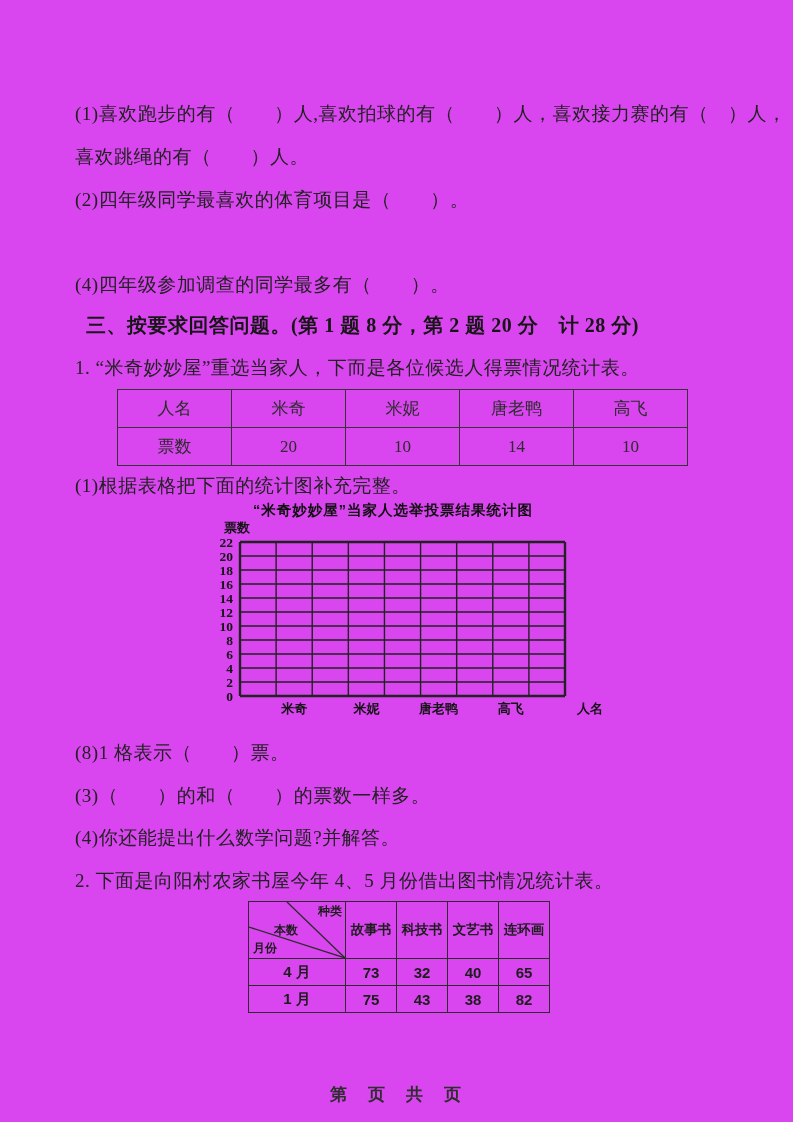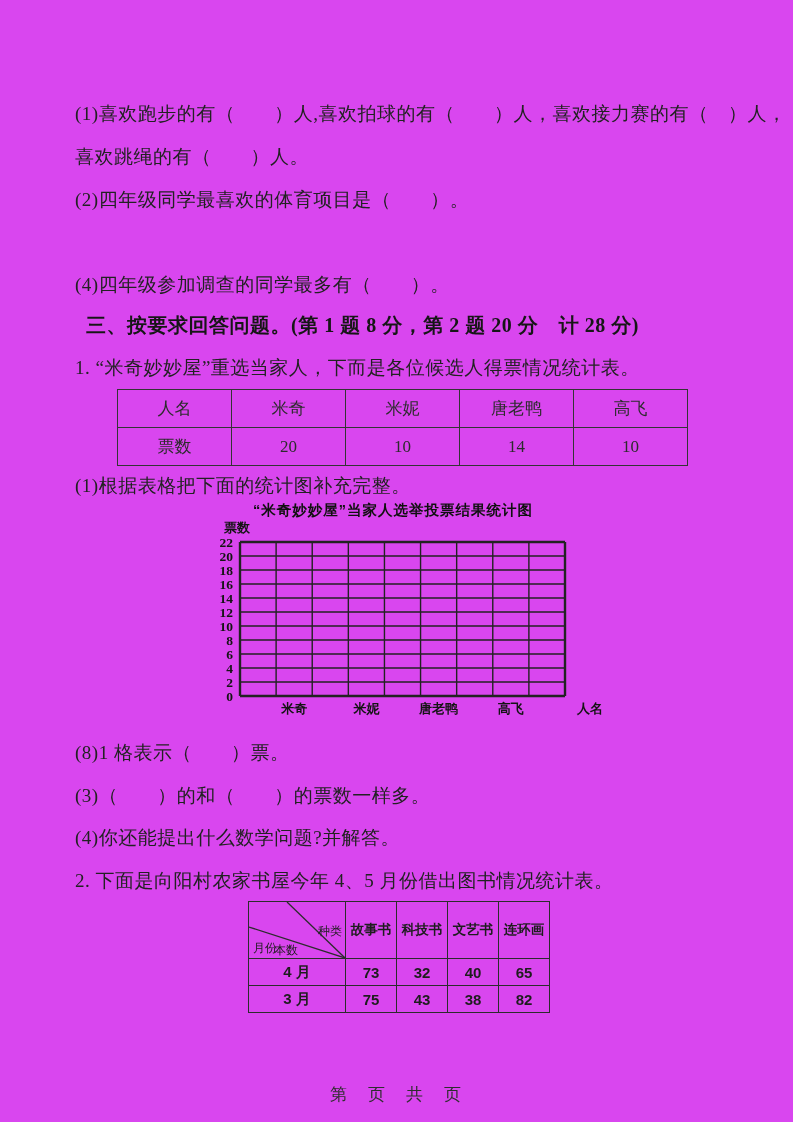--- a/index.html
+++ b/index.html
@@ -38,29 +38,29 @@
     font-family:"Liberation Sans","DejaVu Sans",sans-serif;color:#1d1d1d;
   }
   .t2 td{
     border:1.6px solid #2c2c2c;text-align:center;vertical-align:middle;
     padding:0;font-size:13.5px;font-weight:600;
   }
   .t2 .corner{position:relative;width:96px;height:56px;}
   .t2 .colh{width:50px;height:56px;}
   .t2 .drow td{height:26px;font-weight:600;font-size:15px;}
   .corner svg{position:absolute;left:0;top:0;}
-  .corner .lab{position:absolute;font-size:12px;font-weight:400;line-height:12px;margin-top:20px;}
+  .corner .lab{position:absolute;font-size:12px;font-weight:700;line-height:12px;}
   .lab-cat{top:3px;right:3px;}
   .lab-num{top:22px;left:25px;}
   .lab-month{bottom:4px;left:4px;}
   
   .footer{
     position:absolute;left:0;top:1083px;width:793px;text-align:center;
     font-family:"Liberation Sans","DejaVu Sans",sans-serif;
-    font-size:17px;font-weight:400;color:#2e2e2e;letter-spacing:2px;
+    font-size:17px;font-weight:700;color:#2e2e2e;letter-spacing:2px;
   }
 </style>
 </head>
 <body>
 
 <div class="page">
 
   <div class="qline" style="top:103px">(1)喜欢跑步的有（　　）人,喜欢拍球的有（　　）人，喜欢接力赛的有（　）人，</div>
   <div class="qline" style="top:146px">喜欢跳绳的有（　　）人。</div>
   <div class="qline" style="top:189px">(2)四年级同学最喜欢的体育项目是（　　）。</div>
@@ -159,21 +159,21 @@
       <td class="colh">连环画</td>
     </tr>
     <tr class="drow">
       <td>4 月</td>
       <td>73</td>
       <td>32</td>
       <td>40</td>
       <td>65</td>
     </tr>
     <tr class="drow">
-      <td>3 月</td>
+      <td>1 月</td>
       <td>75</td>
       <td>43</td>
       <td>38</td>
       <td>82</td>
     </tr>
   </tbody>
     </table>
 
   <div class="footer">第　页　共　页</div>
 

